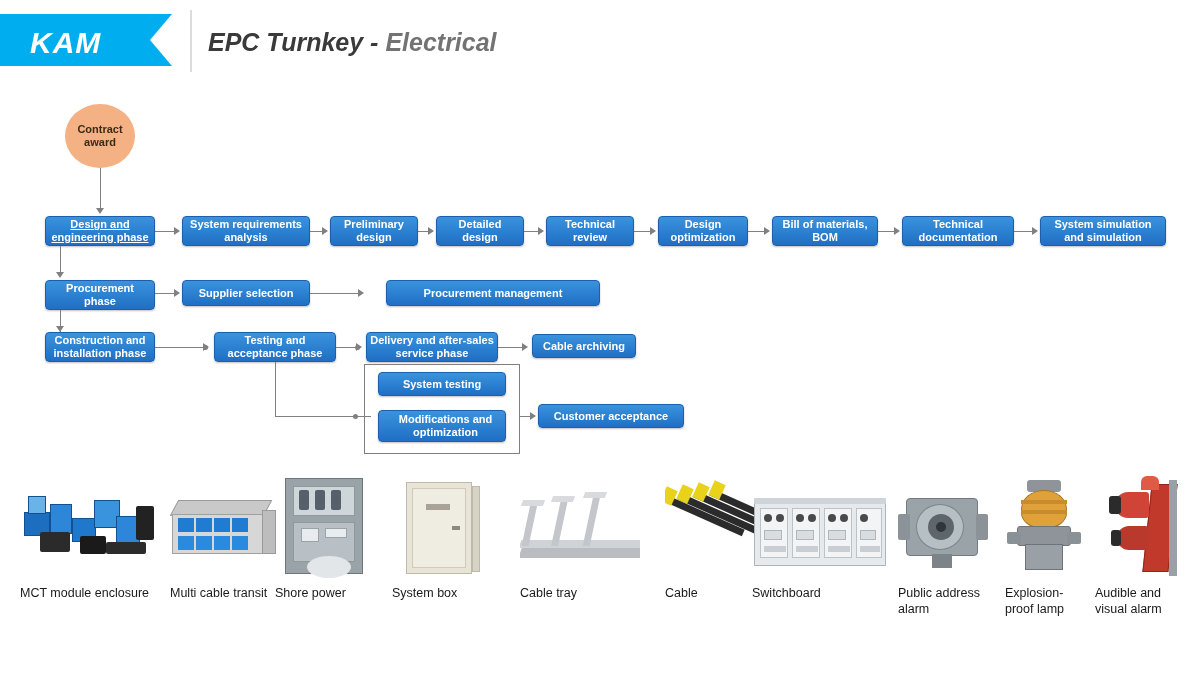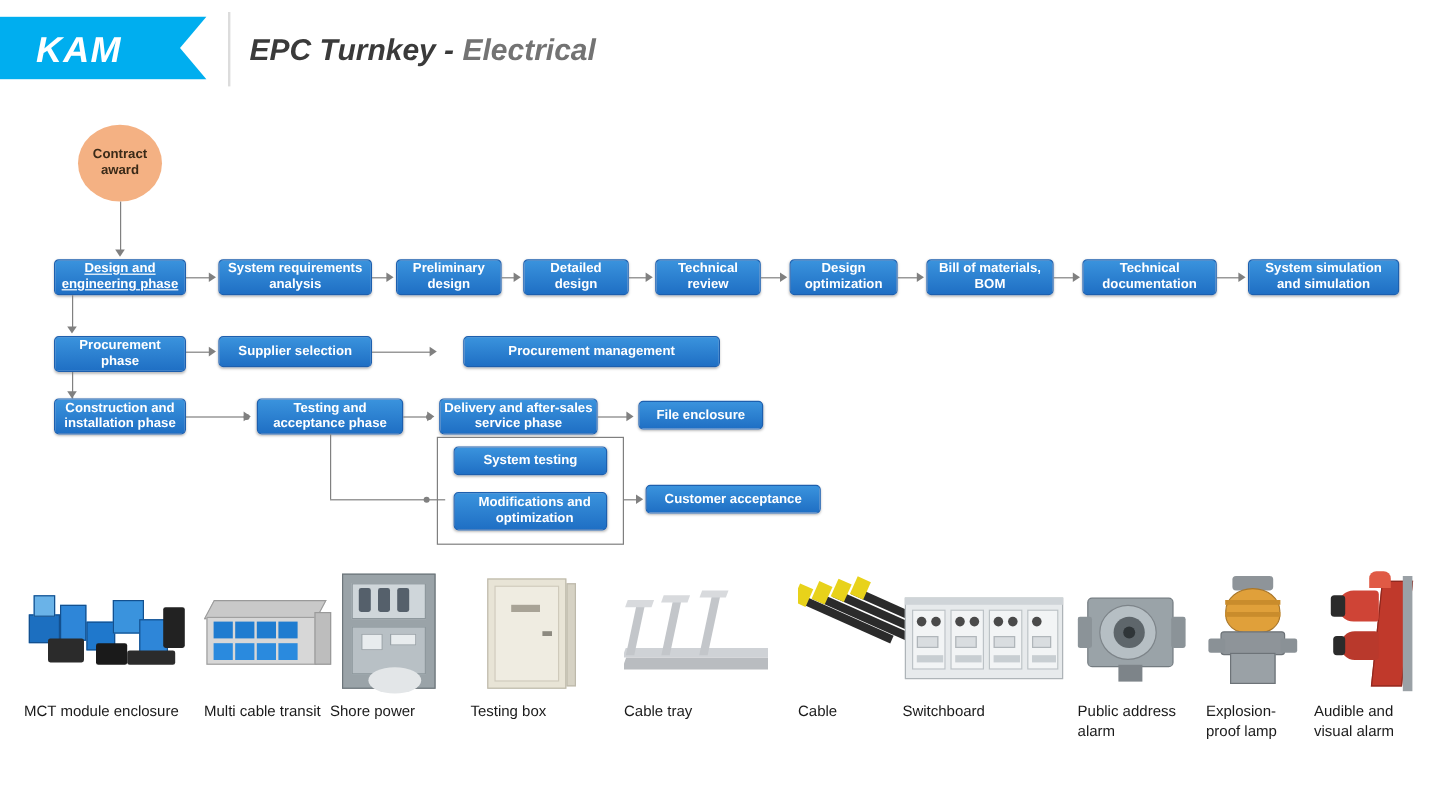--- a/index.html
+++ b/index.html
@@ -248,21 +248,21 @@
   <div class="node" style="left:45px; top:244px; width:110px; height:30px;">
     <span>Construction and installation phase</span>
   </div>
   <div class="node" style="left:214px; top:244px; width:122px; height:30px;">
     <span>Testing and acceptance phase</span>
   </div>
   <div class="node" style="left:366px; top:244px; width:132px; height:30px;">
     <span>Delivery and after-sales service phase</span>
   </div>
   <div class="node" style="left:532px; top:246px; width:104px; height:24px;">
-    <span>File enclosure</span>
+    <span>Cable archiving</span>
   </div>
   <div class="conn conn-h" style="left:155px; top:259px; width:50px;"></div>
   <div class="arrow-r" style="left:203px; top:255px;"></div>
   <div class="conn conn-h" style="left:336px; top:259px; width:22px;"></div>
   <div class="arrow-r" style="left:356px; top:255px;"></div>
   <div class="conn conn-h" style="left:498px; top:259px; width:26px;"></div>
   <div class="arrow-r" style="left:522px; top:255px;"></div>
   <div class="dot" style="left:203px; top:257px;"></div>
   <div class="dot" style="left:355px; top:257px;"></div>
 
@@ -337,21 +337,21 @@
   </div>
 
   <div class="product" style="left:392px; top:0px; width:110px;">
     <div class="product-img">
       <div class="sh" style="left:14px; top:12px; width:66px; height:92px; background:#e8e4d6; border:1px solid #bdb9ab;"></div>
       <div class="sh" style="left:20px; top:18px; width:54px; height:80px; background:#efece1; border:1px solid #cfcabb;"></div>
       <div class="sh" style="left:34px; top:34px; width:24px; height:6px; background:#a8a396;"></div>
       <div class="sh" style="left:60px; top:56px; width:8px; height:4px; background:#8d8a80;"></div>
       <div class="sh" style="left:80px; top:16px; width:8px; height:86px; background:#d6d2c4; border:1px solid #bdb9ab;"></div>
     </div>
-    <div class="product-label">Testing box</div>
+    <div class="product-label">System box</div>
   </div>
 
   <div class="product" style="left:520px; top:0px; width:120px;">
     <div class="product-img">
       <div class="sh" style="left:0px; top:78px; width:124px; height:10px; background:#b9bcc0; transform:skewX(-20deg);"></div>
       <div class="sh" style="left:0px; top:70px; width:124px; height:8px; background:#cfd2d6; transform:skewX(-20deg);"></div>
       <div class="sh" style="left:6px;  top:34px; width:7px; height:42px; background:#c3c6ca; transform:skewX(-12deg);"></div>
       <div class="sh" style="left:36px; top:30px; width:7px; height:46px; background:#c3c6ca; transform:skewX(-12deg);"></div>
       <div class="sh" style="left:68px; top:26px; width:7px; height:50px; background:#c3c6ca; transform:skewX(-12deg);"></div>
       <div class="sh" style="left:2px;  top:30px; width:22px; height:6px; background:#d8dadd; transform:skewX(-20deg);"></div>

